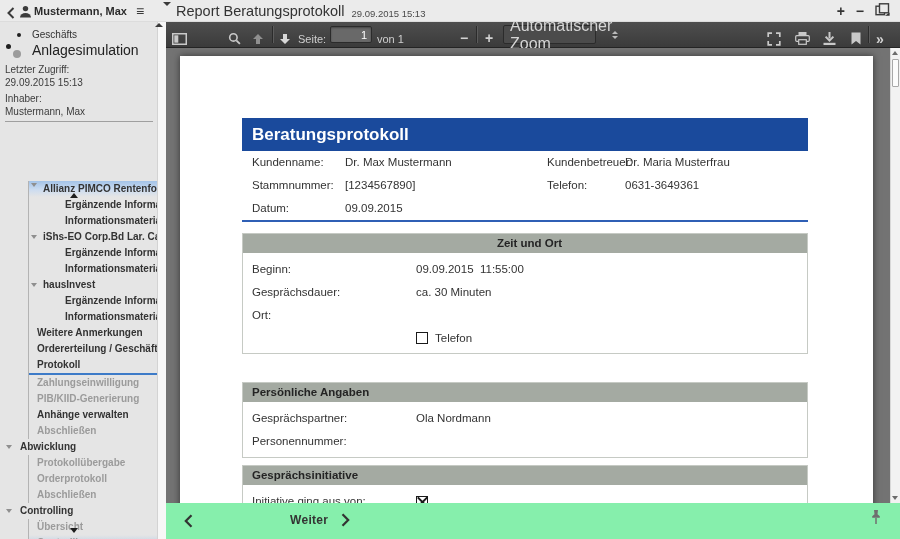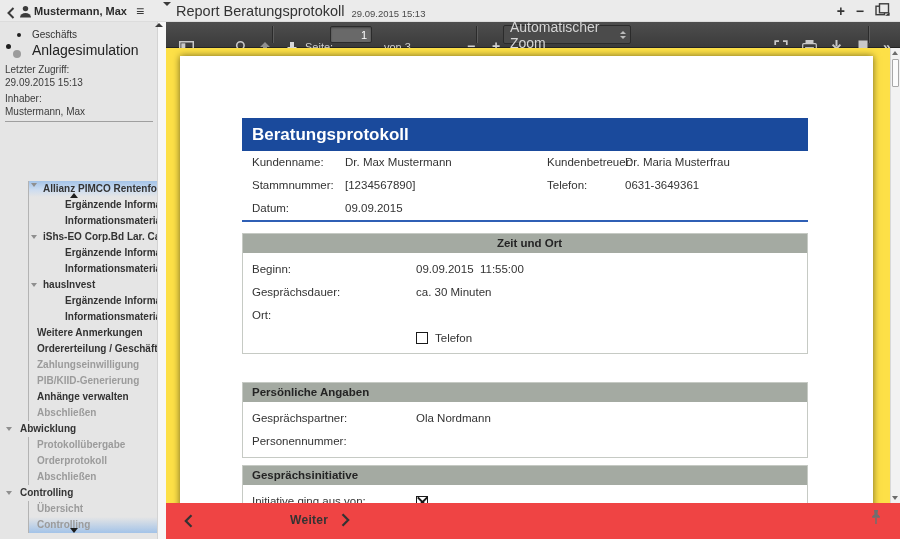--- a/index.html
+++ b/index.html
@@ -51,33 +51,33 @@
   .cuttop .lbl { margin-top:-4px; }
   .cuttop .crt { top:2px; }
   .cutbot { background:linear-gradient(0deg,#a3c3e8 0%,rgba(229,229,229,0) 100%); }
   .mk { position:absolute; left:70px; width:0; height:0; }
   .mk-up { top:12px; border-left:4.5px solid transparent; border-right:4.5px solid transparent; border-bottom:5.5px solid #1d1d1d; }
   .mk-dn { top:347px; border-left:4.5px solid transparent; border-right:4.5px solid transparent; border-top:5.5px solid #1d1d1d; }
 
   
   .pdf-shell { position:absolute; left:166px; top:22px; width:734px; height:481px; }
   .pdf-toolbar { position:relative; height:26px; background:linear-gradient(#4e4e4e,#3b3b3b); border-bottom:1px solid #242424; color:#c9c9c9; }
-  .tb { position:absolute; top:12px; height:25px; display:flex; align-items:center;margin-left:7px; }
+  .tb { position:absolute; top:4px; height:25px; display:flex; align-items:center; }
   .vsep { position:absolute; top:4px; width:1px; height:17px; background:#2b2b2b; box-shadow:1px 0 0 #5c5c5c; }
   .tb-label { font-size:11px; color:#cfcfcf; }
   .page-input { position:absolute; left:164px; top:4px; width:42px; height:17px; background:#696969; border:1px solid #2b2b2b; border-radius:2px; color:#fff; font-size:11px; text-align:right; padding-right:4px; box-shadow:inset 0 1px 2px rgba(0,0,0,.35); font-family:"Liberation Sans",sans-serif; }
-  .zoom-box { position:absolute; left:337px; top:3px; width:128px; height:19px; background:#4b4b4b; border:1px solid #2b2b2b; border-radius:2px; display:flex; align-items:center; padding-left:6px; font-size:14px; color:#d6d6d6; }
+  .zoom-box { position:absolute; left:337px; top:3px; width:93px; height:19px; background:#4b4b4b; border:1px solid #2b2b2b; border-radius:2px; display:flex; align-items:center; padding-left:6px; font-size:16px; color:#d6d6d6; }
   .spin { margin-left:auto; margin-right:4px; display:flex; flex-direction:column; gap:2px; }
   .spin i { display:block; width:0; height:0; border-left:3px solid transparent; border-right:3px solid transparent; }
   .spin .su { border-bottom:3.5px solid #bbb; }
   .spin .sd { border-top:3.5px solid #bbb; }
   .tb-sign { font-size:14px; font-weight:700; color:#d2d2d2; line-height:25px; }
   .tb-more { font-size:14px; font-weight:700; color:#d2d2d2; }
 
-  .pdf-viewport { position:relative; height:455px; background:#fde047; overflow:hidden; }
+  .pdf-viewport { position:relative; height:455px; background:#737373; overflow:hidden; }
   .pdf-page { position:absolute; left:14px; top:8px; width:693px; height:960px; background:#fff; box-shadow:0 0 7px rgba(0,0,0,.55); font-size:11.5px; color:#333; }
 
   .doc-titlebar { position:absolute; left:62px; top:62px; width:566px; height:33px; background:#1a4a9c; color:#fff; font-size:17px; font-weight:700; line-height:33px; padding-left:10px; }
   .doc-info { position:absolute; left:72px; top:95px; width:556px; }
   .doc-irow { position:relative; height:23px; line-height:23px; }
   .doc-irow .c1 { position:absolute; left:0; }
   .doc-irow .c2 { position:absolute; left:93px; }
   .doc-irow .c3 { position:absolute; left:295px; }
   .doc-irow .c4 { position:absolute; left:373px; }
   .doc-rule { position:absolute; left:62px; top:164px; width:566px; height:2px; background:#2f5fb5; }
@@ -94,21 +94,21 @@
   .cbx.checked::before, .cbx.checked::after { content:""; position:absolute; left:-1.5px; right:-1.5px; top:50%; height:1.6px; margin-top:-0.8px; background:#1a1a1a; }
   .cbx.checked::before { transform:rotate(45deg); }
   .cbx.checked::after  { transform:rotate(-45deg); }
 
   .pdf-scroll { position:absolute; right:0; top:0; width:10px; height:100%; background:#f2f2f2; border-left:1px solid #d8d8d8; }
   .ps-up { position:absolute; top:3px; left:1px; width:0; height:0; border-left:3.5px solid transparent; border-right:3.5px solid transparent; border-bottom:4px solid #6b6b6b; }
   .ps-dn { position:absolute; bottom:3px; left:1px; width:0; height:0; border-left:3.5px solid transparent; border-right:3.5px solid transparent; border-top:4px solid #6b6b6b; }
   .ps-thumb { position:absolute; top:11px; left:1px; width:7px; height:28px; background:#fcfcfc; border:1px solid #a8a8a8; border-radius:1px; }
 
   
-  .footer { position:absolute; left:166px; top:503px; width:734px; height:36px; background:#ef4444; }
+  .footer { position:absolute; left:166px; top:503px; width:734px; height:36px; background:#86efac; }
   .ft-back { position:absolute; left:18px; top:11px; }
   .ft-next { position:absolute; left:124px; top:10px; display:flex; align-items:center; gap:13px; font-size:12px; font-weight:700; color:#333; letter-spacing:.3px; cursor:default; }
   .ft-pin { position:absolute; right:18px; top:6px; }
 </style>
 </head>
 <body>
 
 <header class="app-header">
   <span class="hdr-back"><svg width="8" height="12" viewBox="0 0 8 12">
         <path d="M6.5 1L1.5 6l5 5" fill="none" stroke="#3a3a3a" stroke-width="2"></path>
@@ -153,20 +153,21 @@
       <div class="ti sub"><span class="lbl">Ergänzende Informa...</span></div>
       <div class="ti sub"><span class="lbl">Informationsmaterial</span></div>
       <div class="ti fund"><span class="crt"></span><span class="lbl">iShs-EO Corp.Bd Lar. Ca...</span></div>
       <div class="ti sub"><span class="lbl">Ergänzende Informa...</span></div>
       <div class="ti sub"><span class="lbl">Informationsmaterial</span></div>
       <div class="ti fund"><span class="crt"></span><span class="lbl">hausInvest</span></div>
       <div class="ti sub"><span class="lbl">Ergänzende Informa...</span></div>
       <div class="ti sub"><span class="lbl">Informationsmaterial</span></div>
       <div class="ti step"><span class="lbl">Weitere Anmerkungen</span></div>
       <div class="ti step"><span class="lbl">Ordererteilung / Geschäfts...</span></div>
+      <div class="ti step sel"><span class="lbl">Protokoll</span></div>
       <div class="ti step dis"><span class="lbl">Zahlungseinwilligung</span></div>
       <div class="ti step dis"><span class="lbl">PIB/KIID-Generierung</span></div>
       <div class="ti step"><span class="lbl">Anhänge verwalten</span></div>
       <div class="ti step dis"><span class="lbl">Abschließen</span></div>
     </div>
     <div class="ti grp"><span class="crt"></span><span class="lbl">Abwicklung</span></div>
     <div class="tgrp">
       <div class="ti step dis"><span class="lbl">Protokollübergabe</span></div>
       <div class="ti step dis"><span class="lbl">Orderprotokoll</span></div>
       <div class="ti step dis"><span class="lbl">Abschließen</span></div>
@@ -202,21 +203,21 @@
         </svg>
       </span>
     <span class="vsep" style="left:106px;"></span>
     <span class="tb" style="left:113px;">
         <svg width="12" height="12" viewBox="0 0 12 12">
           <path d="M6 11L1 6h3V1h4v5h3z" fill="#d8d8d8"></path>
         </svg>
       </span>
     <span class="tb tb-label" style="left:132px;">Seite:</span>
     <input class="page-input" value="1" style="">
-    <span class="tb tb-label" style="left:211px;">von 3</span>
+    <span class="tb tb-label" style="left:211px;">von 1</span>
     <span class="tb tb-sign" style="left:294px;">−</span>
     <span class="vsep" style="left:310px;"></span>
     <span class="tb tb-sign" style="left:319px;">+</span>
     <span class="zoom-box">
       <span>Automatischer Zoom</span>
       <span class="spin">
           <i class="su"></i>
           <i class="sd"></i>
         </span>
     </span>

